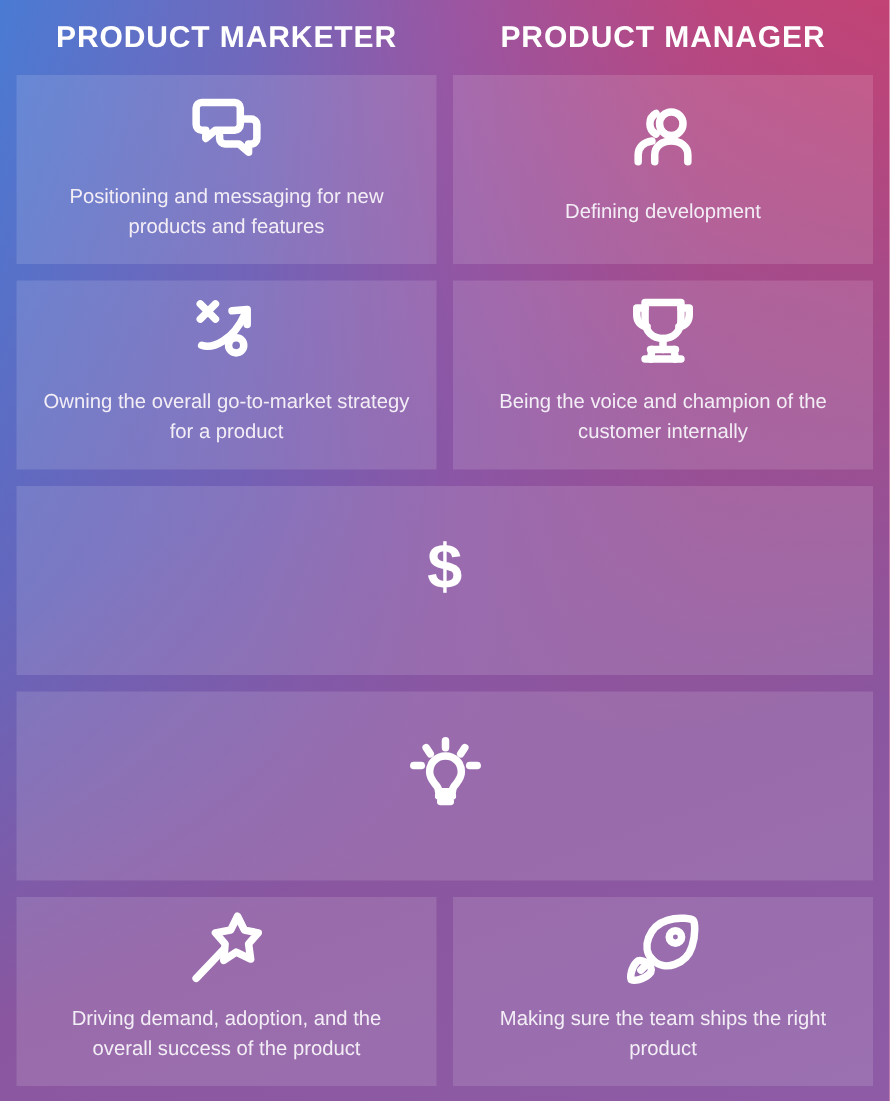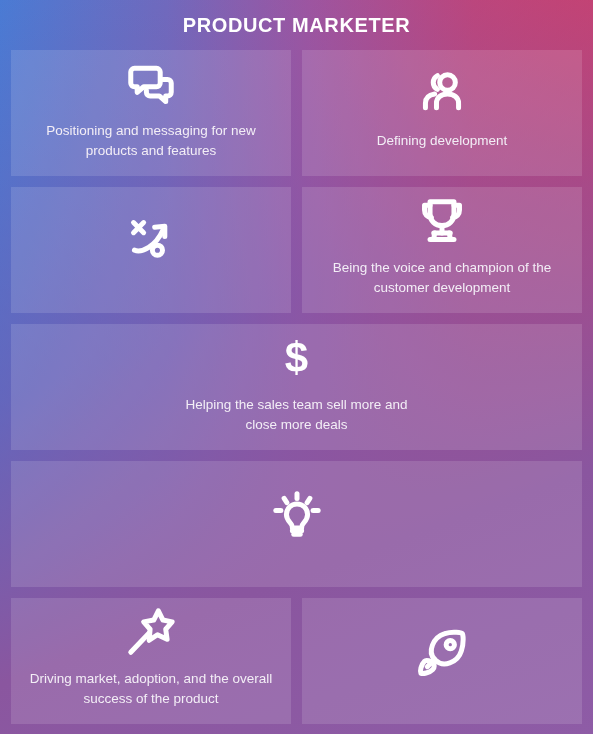--- a/index.html
+++ b/index.html
@@ -114,20 +114,21 @@
     font-family:"Liberation Sans", sans-serif;
   }
 </style>
 </head>
 <body>
 
 <div class="sheet">
 
   <div class="header-row">
     <div class="col-title">PRODUCT MARKETER</div>
+    <div class="col-title">PRODUCT MANAGER</div>
   </div>
 
   <div class="grid">
 
     <div class="row">
       <div class="card">
         <div class="card-icon">
           <svg viewBox="0 0 100 100">
             <path d="M14 16 H62 A8 8 0 0 1 70 24 V48 A8 8 0 0 1 62 56 H34 L20 68 V56 H14 A8 8 0 0 1 6 48 V24 A8 8 0 0 1 14 16 Z"></path>
             <path d="M76 40 H86 A8 8 0 0 1 94 48 V68 A8 8 0 0 1 86 76 H82 V88 L68 76 H48 A8 8 0 0 1 40 68 V64"></path>
@@ -151,43 +152,43 @@
     <div class="row">
       <div class="card">
         <div class="card-icon">
           <svg viewBox="0 0 100 100">
             <path d="M12 10 L34 32 M34 10 L12 32"></path>
             <path d="M14 70 C30 76 60 62 76 26"></path>
             <path d="M58 20 L80 18 L80 40"></path>
             <circle cx="64" cy="70" r="11"></circle>
           </svg>
         </div>
+        <div class="card-label">Owning the overall go-to-market strategy for a product</div>
       </div>
       <div class="card">
         <div class="card-icon">
           <svg viewBox="0 0 100 100">
             <path d="M24 8 H76 V34 C76 50 65 60 50 60 C35 60 24 50 24 34 Z"></path>
             <path d="M24 16 H12 V26 C12 36 18 42 27 43"></path>
             <path d="M76 16 H88 V26 C88 36 82 42 73 43"></path>
             <path d="M50 60 V76"></path>
             <path d="M32 76 H68"></path>
             <path d="M24 90 H76"></path>
             <path d="M34 76 L32 90 M66 76 L68 90"></path>
           </svg>
         </div>
-        <div class="card-label">Being the voice and champion of the customer development</div>
+        <div class="card-label">Being the voice and champion of the customer internally</div>
       </div>
     </div>
 
     <div class="row">
       <div class="card">
         <div class="card-icon">
           <span class="dollar-glyph">$</span>
         </div>
-        <div class="card-label">Helping the sales team sell more and close more deals</div>
       </div>
     </div>
 
     <div class="row">
       <div class="card">
         <div class="card-icon">
           <svg viewBox="0 0 100 100">
             <path d="M50 26 C63 26 73 36 73 49 C73 58 68 63 64 68 C61 71 60 74 60 78 H40 C40 74 39 71 36 68 C32 63 27 58 27 49 C27 36 37 26 50 26 Z"></path>
             <path d="M40 84 H60"></path>
             <path d="M43 92 H57"></path>
@@ -202,28 +203,29 @@
     </div>
 
     <div class="row">
       <div class="card">
         <div class="card-icon">
           <svg viewBox="0 0 100 100">
             <path d="M66 4 L76 24 L96 28 L82 44 L85 66 L64 56 L46 68 L48 44 L34 28 L56 24 Z"></path>
             <path d="M46 52 L6 94"></path>
           </svg>
         </div>
-        <div class="card-label">Driving market, adoption, and the overall success of the product</div>
+        <div class="card-label">Driving demand, adoption, and the overall success of the product</div>
       </div>
       <div class="card">
         <div class="card-icon">
           <svg viewBox="0 0 100 100">
             <path d="M34 66 C18 50 30 18 56 10 C74 4 92 8 94 10 C96 12 98 30 92 48 C84 74 52 84 36 68 Z"></path>
             <circle cx="68" cy="34" r="9"></circle>
             <path d="M34 66 L18 82"></path>
             <path d="M12 70 C4 78 2 92 4 96 C8 98 22 96 30 88 C34 84 34 78 30 74 C26 70 16 66 12 70 Z"></path>
           </svg>
         </div>
+        <div class="card-label">Making sure the team ships the right product</div>
       </div>
     </div>
 
   </div>
 </div>
 
 </body></html>

